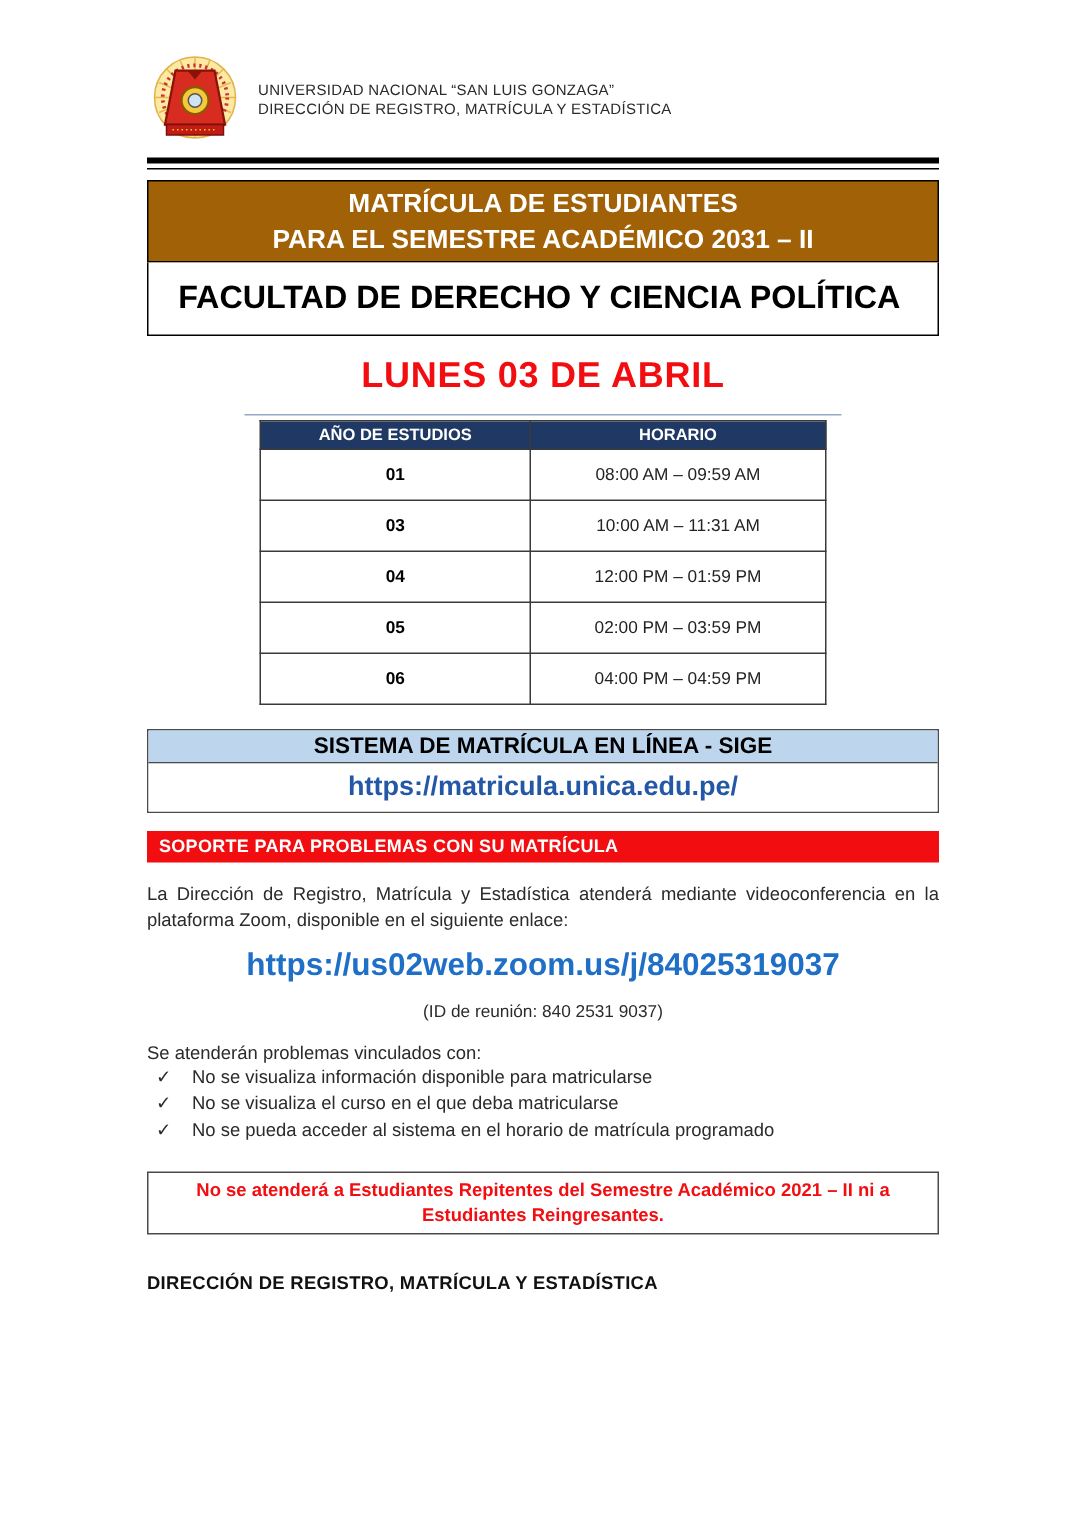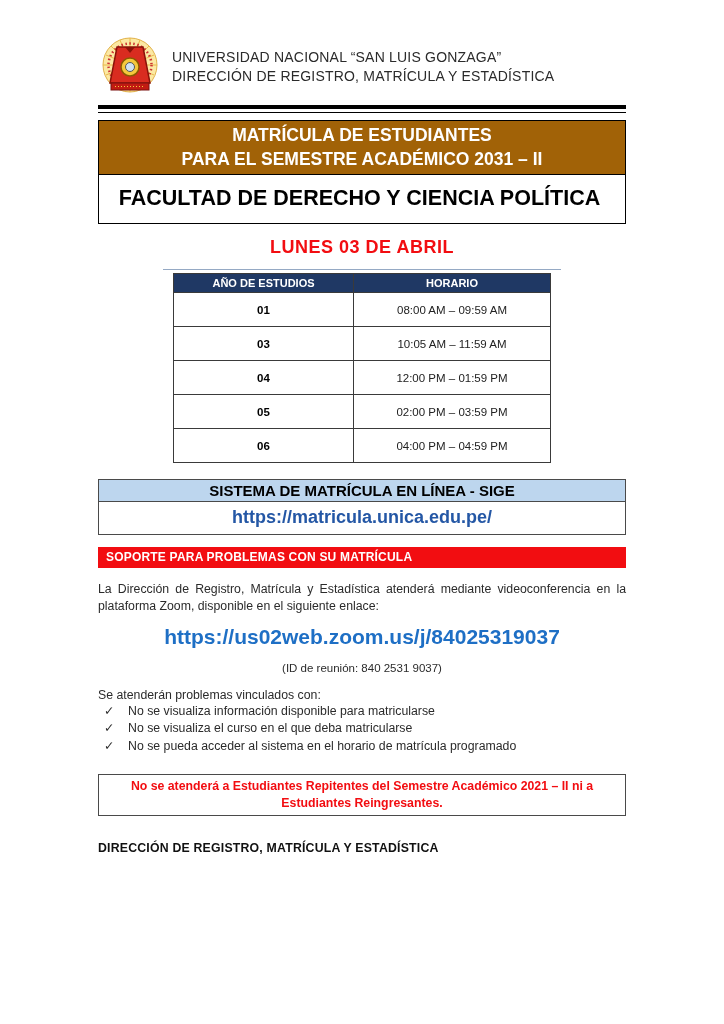--- a/index.html
+++ b/index.html
@@ -6,35 +6,35 @@
   html,body { background:#ffffff; }
   body {
     width:724px; height:1024px; overflow:hidden;
     font-family:"Liberation Sans", sans-serif; color:#1a1a1a;
   }
   .page { width:724px; height:1024px; padding:36px 98px 0 98px; background:#fff; }
 
   
   .hdr { display:flex; align-items:center; }
   .logo { width:64px; height:62px; flex:0 0 64px; }
-  .hdr-text { margin-left:10px; font-size:14px; line-height:1.35; color:#2b2b2b; letter-spacing:.2px; }
+  .hdr-text { margin-left:10px; font-size:10px; line-height:1.35; color:#2b2b2b; letter-spacing:.2px; }
   .rule-thickthin { margin-top:7px; height:8px; border-top:4px solid #000; border-bottom:1px solid #000; }
 
   
   .banner { margin-top:7px; background:#a16207; border:1px solid #000;
             color:#fff; font-weight:bold; font-size:17.5px; text-align:center;
             line-height:1.35; padding:3px 0; }
   .faculty { border:1px solid #000; border-top:none; background:#fff;
              font-weight:bold; font-size:21.5px; text-align:center; color:#000;
              padding:11px 5px 12px 0; }
 
   
   .date-wrap { width:398px; margin:13px auto 0 auto; text-align:center;
                border-bottom:1.5px solid #95A9C4; padding-bottom:11px; }
-  .date-heading { color:#F20D11; font-weight:bold; font-size:18px; letter-spacing:.5px; }
+  .date-heading { color:#F20D11; font-weight:bold; font-size:24px; letter-spacing:.5px; }
 
   
   table.sched { width:378px; margin:3px auto 0 auto; border-collapse:collapse; }
   table.sched th, table.sched td { border:1px solid #3a3a3a; }
   .sched-title { background:#BDD6EE; color:#000; font-weight:bold; font-size:15px;
                  text-align:center; padding:2px 0; }
   .sched-colhead { background:#1F3864; color:#fff; font-weight:bold; font-size:11px;
                    text-align:center; padding:3px 0; }
   .sched td { font-size:11.5px; text-align:center; height:34px; background:#fff; color:#222; }
   .sched td.yr { font-weight:bold; width:180px; color:#000; }
@@ -117,21 +117,21 @@
         <th class="sched-colhead">HORARIO</th>
       </tr>
     </thead>
     <tbody>
       <tr>
         <td class="yr">01</td>
         <td>08:00 AM – 09:59 AM</td>
       </tr>
       <tr>
         <td class="yr">03</td>
-        <td>10:05 AM – 11:59 AM</td>
+        <td>10:00 AM – 11:31 AM</td>
       </tr>
       <tr>
         <td class="yr">04</td>
         <td>12:00 PM – 01:59 PM</td>
       </tr>
       <tr>
         <td class="yr">05</td>
         <td>02:00 PM – 03:59 PM</td>
       </tr>
       <tr>

